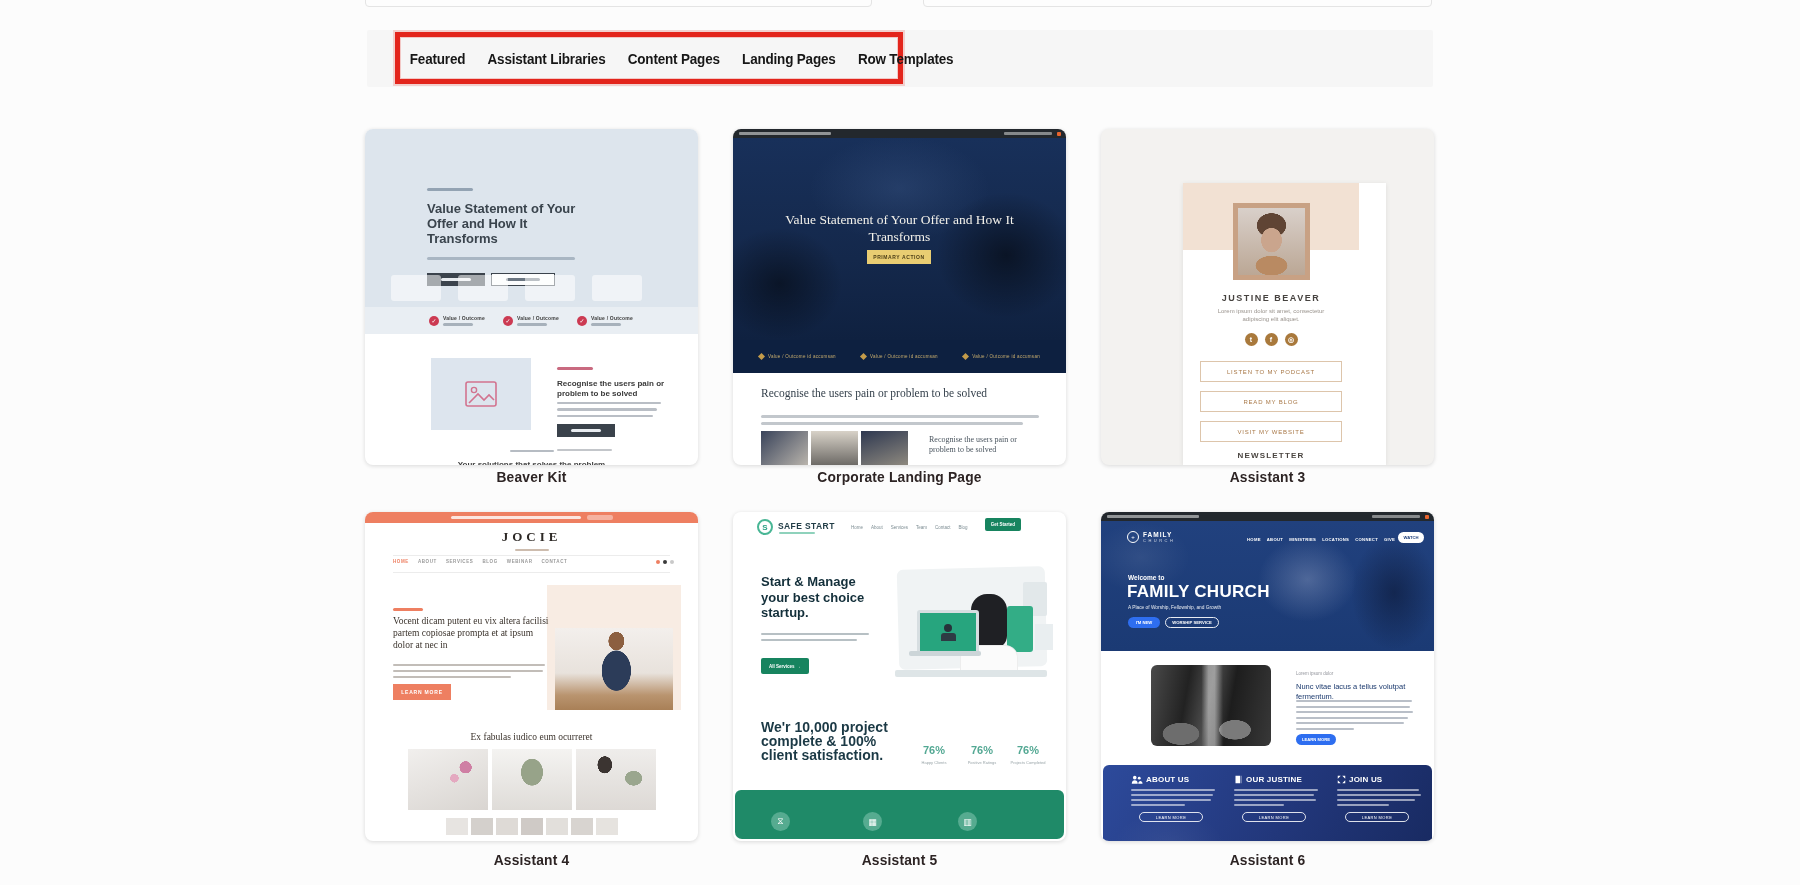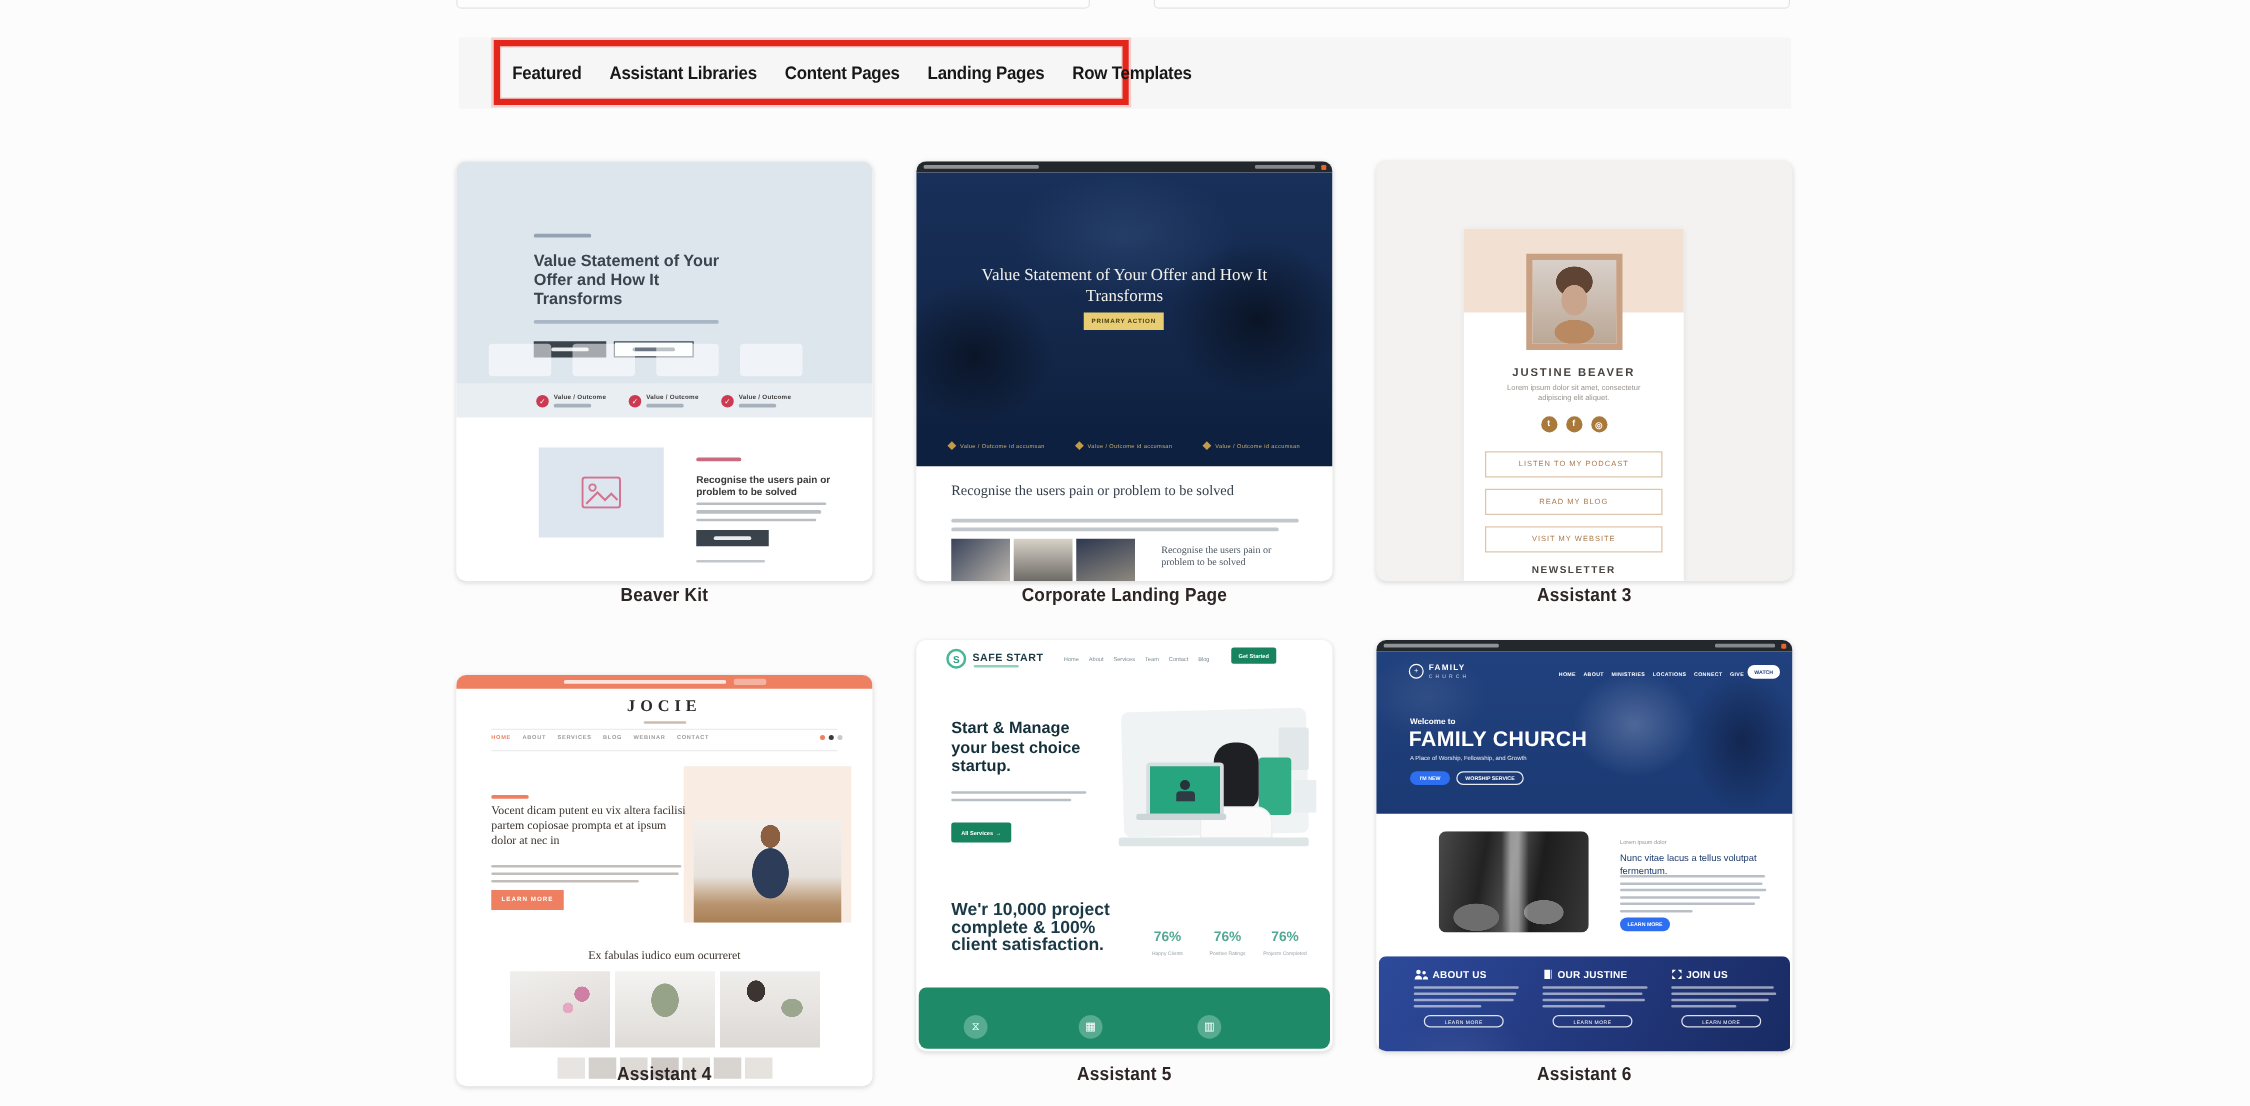--- a/index.html
+++ b/index.html
@@ -17,21 +17,21 @@
   .tab{font-size:14.5px;font-weight:bold;color:#171717;letter-spacing:-.2px;white-space:nowrap;cursor:pointer;}
   .annotation{position:absolute;left:28px;top:2px;width:498px;height:42px;border:5px solid #e3251c;
               box-shadow:0 0 0 2px rgba(227,37,28,.18), inset 0 0 0 1px rgba(227,37,28,.22);}
 
   
   .card{position:absolute;width:333px;background:#fff;border-radius:8px;overflow:hidden;cursor:pointer;
         box-shadow:0 1px 4px rgba(0,0,0,.14);}
   #c1{left:365px;top:129px;height:336px;}
   #c2{left:733px;top:129px;height:336px;}
   #c3{left:1101px;top:129px;height:336px;background:#f3f2f0;}
-  #c4{left:365px;top:512px;height:329px;margin-top:28px;}
+  #c4{left:365px;top:512px;height:329px;}
   #c5{left:733px;top:512px;height:329px;}
   #c6{left:1101px;top:512px;height:329px;}
   .card-title{position:absolute;width:333px;text-align:center;font-size:15px;font-weight:bold;color:#2d2424;
               transform:scaleX(.92);letter-spacing:.2px;}
 
   
   .c1-hero{position:absolute;left:0;top:0;width:333px;height:178px;background:#dde5ed;}
   .c1-copy{position:absolute;left:62px;top:48px;width:160px;}
   .c1-h{margin-top:6px;font-size:13px;line-height:15px;font-weight:bold;color:#3a444d;width:152px;}
   .c1-btns{margin-top:9px;display:flex;gap:6px;}
@@ -77,22 +77,22 @@
   .c2v{display:flex;align-items:center;gap:4px;}
   .c2v-d{width:5px;height:5px;background:#c39b4a;transform:rotate(45deg);flex:none;}
   .c2v span{font-size:4.5px;color:#c8ad6d;letter-spacing:.3px;}
   .c2-bh{position:absolute;left:28px;top:258px;font-family:"Liberation Serif",serif;font-size:11.5px;color:#333f4a;}
   .c2-collage{position:absolute;left:28px;top:302px;display:flex;gap:3px;}
   .c2-collage span{width:47px;height:34px;}
   .c2-side{position:absolute;left:196px;top:306px;width:112px;
            font-family:"Liberation Serif",serif;font-size:8px;line-height:10px;color:#49545e;}
 
   
-  .c3-panel{position:absolute;left:70px;top:54px;width:176px;height:282px;background:#fff;
-            box-shadow:0 1px 5px rgba(0,0,0,.09);}
+  .c3-panel{position:absolute;left:82px;top:54px;width:192px;height:282px;background:#fff;
+            box-shadow:0 1px 5px rgba(0,0,0,.09);padding-left:11px;}
   .c3-peach{position:absolute;left:0;top:0;width:176px;height:67px;background:#f2e1d3;}
   .c3-photo{position:absolute;left:50px;top:20px;width:77px;height:77px;box-sizing:border-box;
             border:5px solid #c8a184;
             background:
               radial-gradient(ellipse 17px 20px at 50% 48%, #caa58d 0 60%, transparent 62%),
               radial-gradient(ellipse 24px 20px at 50% 26%, #5f4434 0 60%, transparent 62%),
               radial-gradient(ellipse 26px 16px at 50% 86%, #b98a62 0 60%, transparent 62%),
               linear-gradient(180deg,#d9d0ca,#bba795);}
   .c3-name{position:absolute;left:0;top:110px;width:176px;text-align:center;
            font-size:9px;font-weight:bold;letter-spacing:1.5px;color:#474340;}
@@ -289,20 +289,24 @@
       <span class="dash" style="width:36px;background:#c96a80;"></span>
       <div class="c1-ph">Recognise the users pain or problem to be solved</div>
       <div class="c1-pl" style="width:104px;"></div>
       <div class="c1-pl" style="width:100px;"></div>
       <div class="c1-pl" style="width:96px;"></div>
       <div class="c1-pb">
           <span class="dash" style="width:30px;background:#e8ecf0;"></span>
         </div>
       <span class="dash" style="width:55px;height:2px;background:#c3c6ca;margin-top:5px;"></span>
     </div>
+    <div class="c1-foot">
+      <span class="dash" style="width:44px;height:2.5px;background:#b6bcc3;"></span>
+      <div class="c1-fh">Your solutions that solves the problem</div>
+    </div>
   </div>
   <div class="card-title" style="left:365px;top:468px;">Beaver Kit</div>
 
   <div class="card" id="c2">
     <div class="adminbar">
         <i class="dl"></i>
         <i class="dr"></i>
         <i class="dot"></i>
       </div>
     <div class="c2-hero">

